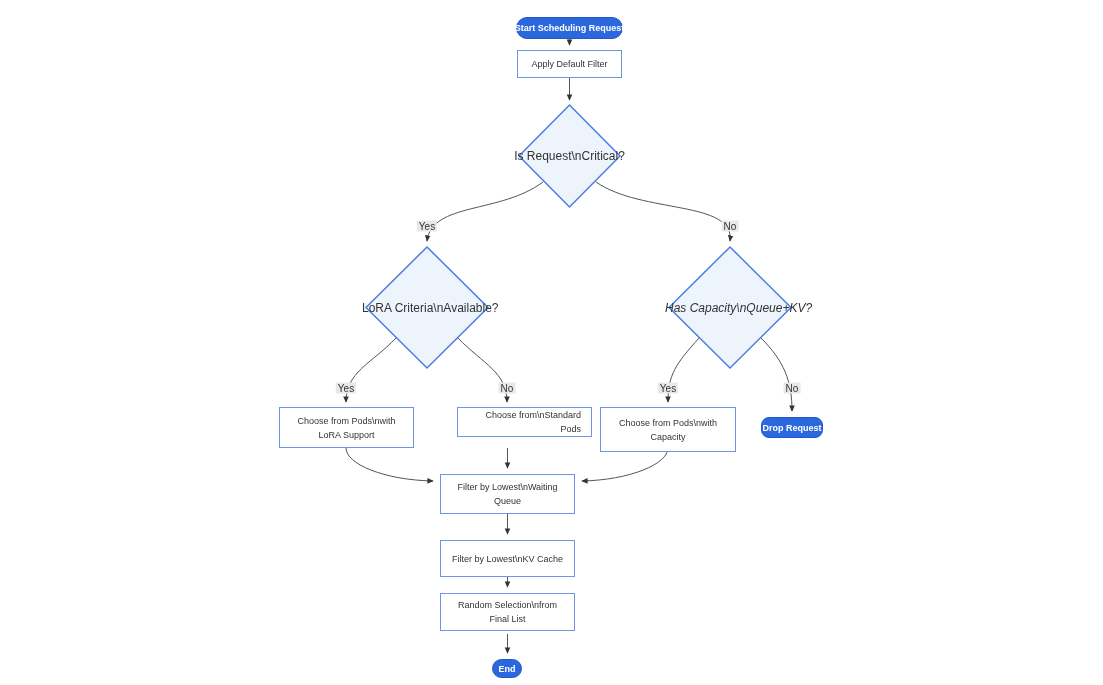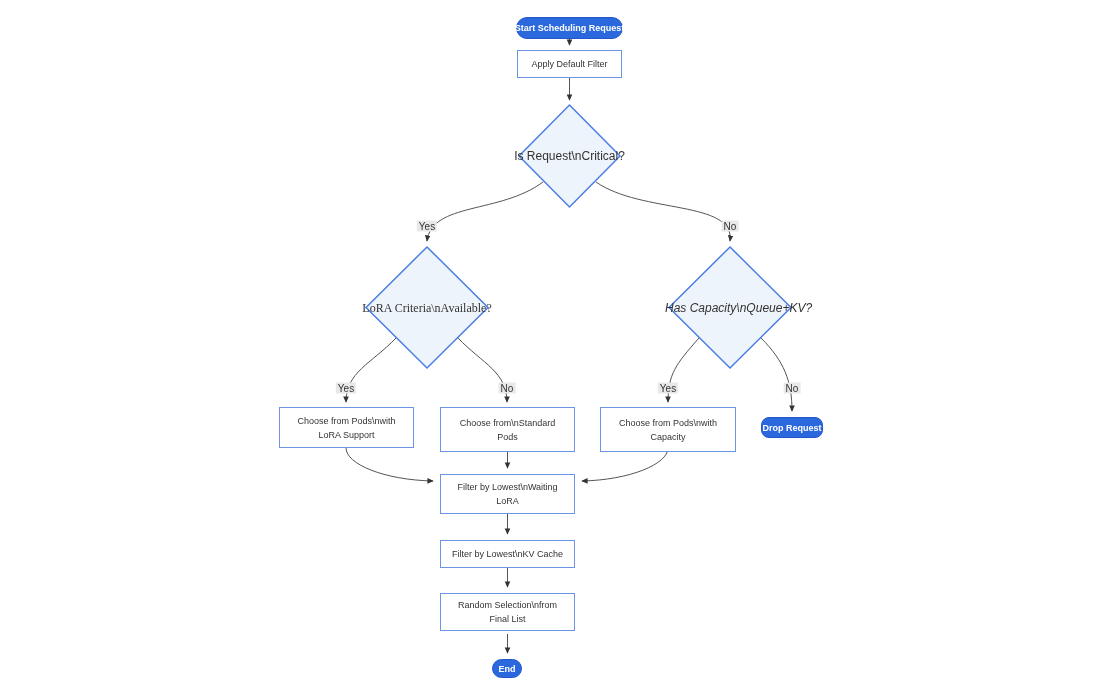--- a/index.html
+++ b/index.html
@@ -108,35 +108,35 @@
     <polygon class="diamond-shape" points="427,247 488,307.5 427,368 366,307.5"></polygon>
     <polygon class="diamond-shape" points="730,247 791,307.5 730,368 669,307.5"></polygon>
   </svg>
 
   <div class="node node-pill" style="left:516px; top:17px; width:107px; height:22px;">Start Scheduling Request</div>
 
   <div class="node node-rect nowrap" style="left:517px; top:50px; width:105px; height:28px;">Apply Default Filter</div>
 
   <div class="diamond-text" style="left:504.5px; top:149px;">Is Request\nCritical?</div>
 
-  <div class="diamond-text" style="left:362px; top:300.5px;font-family:Liberation Serif, serif;">LoRA Criteria\nAvailable?</div>
+  <div class="diamond-text" style="left:362px; top:300.5px;">LoRA Criteria\nAvailable?</div>
 
   <div class="diamond-text" style="left:665px; top:300.5px;font-style:italic;">Has Capacity\nQueue+KV?</div>
 
   <div class="node node-rect" style="left:279px; top:407px; width:135px; height:41px;">Choose from Pods\nwith LoRA Support</div>
 
-  <div class="node node-rect" style="left:440px; top:407px; width:135px; height:45px;">Choose from\nStandard Pods</div>
+  <div class="node node-rect" style="left:457px; top:407px; width:135px; height:30px;text-align:right;">Choose from\nStandard Pods</div>
 
   <div class="node node-rect" style="left:600px; top:407px; width:136px; height:45px;">Choose from Pods\nwith Capacity</div>
 
   <div class="node node-pill" style="left:761px; top:417px; width:62px; height:21px;border-radius:8px;">Drop Request</div>
 
-  <div class="node node-rect" style="left:440px; top:474px; width:135px; height:40px;">Filter by Lowest\nWaiting LoRA</div>
+  <div class="node node-rect" style="left:440px; top:474px; width:135px; height:40px;">Filter by Lowest\nWaiting Queue</div>
 
-  <div class="node node-rect nowrap" style="left:440px; top:540px; width:135px; height:28px;">Filter by Lowest\nKV Cache</div>
+  <div class="node node-rect nowrap" style="left:440px; top:540px; width:135px; height:37px;">Filter by Lowest\nKV Cache</div>
 
   <div class="node node-rect" style="left:440px; top:593px; width:135px; height:38px;">Random Selection\nfrom Final List</div>
 
   <div class="node node-pill" style="left:492px; top:659px; width:30px; height:19px;">End</div>
 
   <span class="edge-label" style="left:427px; top:226px;">Yes</span>
   <span class="edge-label" style="left:730px; top:226px;">No</span>
   <span class="edge-label" style="left:346px; top:388px;">Yes</span>
   <span class="edge-label" style="left:507px; top:388px;">No</span>
   <span class="edge-label" style="left:668px; top:388px;">Yes</span>

